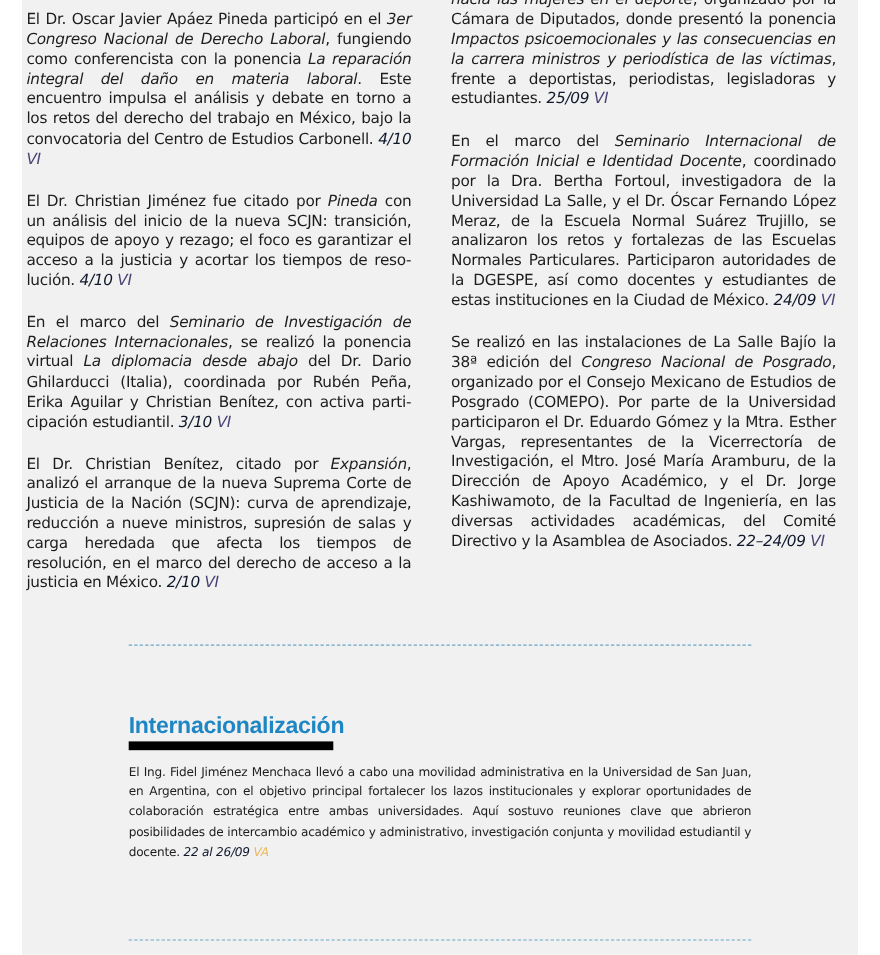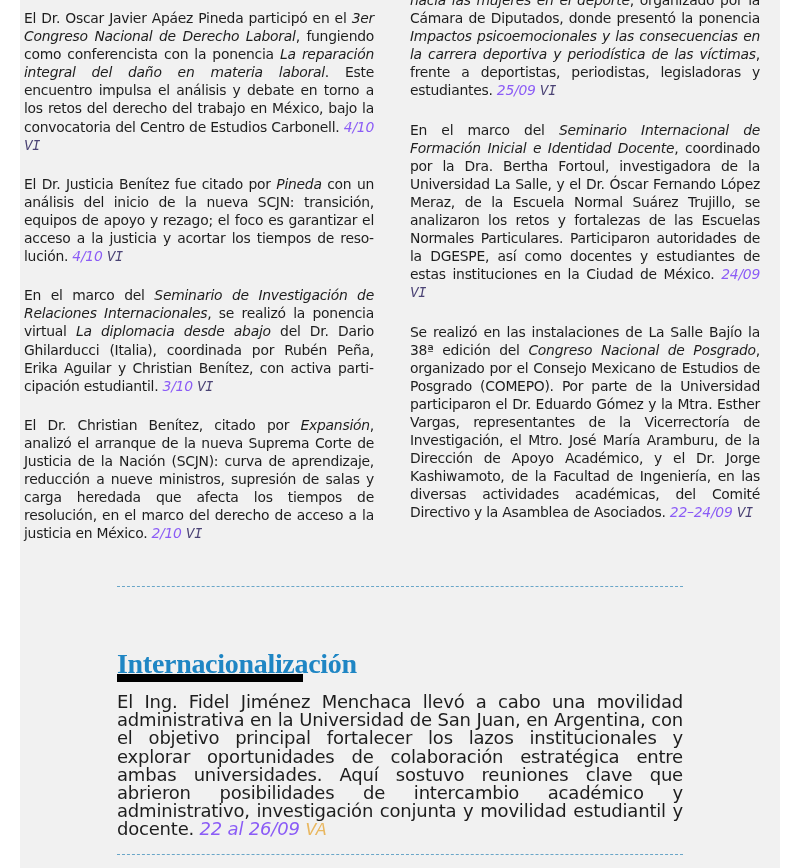--- a/index.html
+++ b/index.html
@@ -16,58 +16,58 @@
   .col {
     position: absolute; width: 350px;
     font-size: 13.9px; line-height: 18.1px; color: #1d1d1d;
     text-align: justify; hyphens: manual;
     letter-spacing: -0.25px;
   }
   .col-left { left: 24px; top: 9px; }
   .col-right { left: 410px; top: -9px; }
   .item { margin: 0 0 20px 0; }
   .item i { font-style: italic; }
-  .date { font-style: italic; color: #8b5cf6; }
-  .tag { font-style: italic; color: #4a4274; font-family: Liberation Mono, monospace; }
+  .date { font-style: italic; color: #0f172a; }
+  .tag { font-style: italic; color: #4a4274; }
   .tag.va { color: #e9b75f; }
   .divider {
     position: absolute; left: 117px; width: 566px; height: 0;
     border-top: 1.5px dashed #6aa6c8;
   }
   .divider.d1 { top: 586px; }
   .divider.d2 { top: 854px; }
   .section-title {
     position: absolute; left: 117px; top: 648px;
-    font-family: Liberation Serif, serif;
-    font-weight: bold; font-size: 28px; color: #1f86c4;
+    font-family: Liberation Sans, sans-serif;
+    font-weight: bold; font-size: 21px; color: #1f86c4;
     letter-spacing: -0.3px;
   }
   .title-bar {
     position: absolute; left: 117px; top: 674px; width: 186px; height: 8px;
     background: #000000;
   }
   .section-body {
     position: absolute; left: 117px; top: 693px; width: 566px;
-    font-size: 18px; line-height: 18.2px; color: #1d1d1d;
+    font-size: 11px; line-height: 18.2px; color: #1d1d1d;
     text-align: justify; letter-spacing: -0.2px;
   }
 </style>
 </head>
 <body>
 
 <div class="panel"></div>
 
 <div class="col col-left" id="left-col">
     <p class="item"><span>El Dr. Oscar Javier Apáez Pineda participó en el </span><i>3er Congreso Nacional de Derecho Laboral</i><span>, fungiendo como conferencista con la ponencia </span><i>La reparación integral del daño en materia laboral</i><span>. Este encuentro impulsa el análisis y debate en torno a los retos del derecho del trabajo en México, bajo la convocatoria del Centro de Estudios Carbonell. </span><span class="date">4/10</span> <span class="tag">VI</span></p>
-    <p class="item"><span>El Dr. Justicia Benítez fue citado por </span><i>Pineda</i><span> con un análisis del inicio de la nueva SCJN: transición, equipos de apoyo y rezago; el foco es garantizar el acceso a la justicia y acortar los tiempos de reso­lución. </span><span class="date">4/10</span> <span class="tag">VI</span></p>
+    <p class="item"><span>El Dr. Christian Jiménez fue citado por </span><i>Pineda</i><span> con un análisis del inicio de la nueva SCJN: transición, equipos de apoyo y rezago; el foco es garantizar el acceso a la justicia y acortar los tiempos de reso­lución. </span><span class="date">4/10</span> <span class="tag">VI</span></p>
     <p class="item"><span>En el marco del </span><i>Seminario de Investigación de Relaciones Internacionales</i><span>, se realizó la ponencia virtual </span><i>La diplomacia desde abajo</i><span> del Dr. Dario Ghilarducci (Italia), coordinada por Rubén Peña, Erika Aguilar y Christian Benítez, con activa parti­cipación estudiantil. </span><span class="date">3/10</span> <span class="tag">VI</span></p>
     <p class="item"><span>El Dr. Christian Benítez, citado por </span><i>Expansión</i><span>, analizó el arranque de la nueva Suprema Corte de Justicia de la Nación (SCJN): curva de aprendizaje, reduc­ción a nueve ministros, supresión de salas y carga heredada que afecta los tiempos de resolución, en el marco del derecho de acceso a la justicia en México. </span><span class="date">2/10</span> <span class="tag">VI</span></p>
   </div>
 <div class="col col-right" id="right-col">
-    <p class="item"><i>hacia las mujeres en el deporte</i><span>, organizado por la Cámara de Diputados, donde presentó la ponencia </span><i>Impactos psicoemocionales y las consecuencias en la carrera deportiva y periodística de las víctimas</i><span>, frente a deportistas, periodistas, legisladoras y estudiantes. </span><span class="date">25/09</span> <span class="tag">VI</span></p>
+    <p class="item"><i>hacia las mujeres en el deporte</i><span>, organizado por la Cámara de Diputados, donde presentó la ponencia </span><i>Impactos psicoemocionales y las consecuencias en la carrera ministros y periodística de las víctimas</i><span>, frente a deportistas, periodistas, legisladoras y estudiantes. </span><span class="date">25/09</span> <span class="tag">VI</span></p>
     <p class="item"><span>En el marco del </span><i>Seminario Internacional de Formación Inicial e Identidad Docente</i><span>, coordinado por la Dra. Bertha Fortoul, investigadora de la Universidad La Salle, y el Dr. Óscar Fernando López Meraz, de la Escuela Normal Suárez Trujillo, se analizaron los retos y fortalezas de las Escuelas Normales Particulares. Participaron autoridades de la DGESPE, así como docentes y estudiantes de estas institu­ciones en la Ciudad de México. </span><span class="date">24/09</span> <span class="tag">VI</span></p>
     <p class="item"><span>Se realizó en las instalaciones de La Salle Bajío la 38ª edición del </span><i>Congreso Nacional de Posgrado</i><span>, organizado por el Consejo Mexicano de Estudios de Posgrado (COMEPO). Por parte de la Universidad participaron el Dr. Eduardo Gómez y la Mtra. Esther Vargas, representantes de la Vicerrectoría de Investigación, el Mtro. José María Aramburu, de la Dirección de Apoyo Académico, y el Dr. Jorge Kashiwamoto, de la Facultad de Ingeniería, en las diversas actividades académicas, del Comité Directivo y la Asamblea de Asociados. </span><span class="date">22–24/09</span> <span class="tag">VI</span></p>
   </div>
 
 <div class="divider d1"></div>
 
 <div class="section-title">Internacionalización</div>
 <div class="title-bar"></div>
 
 <div class="section-body">

